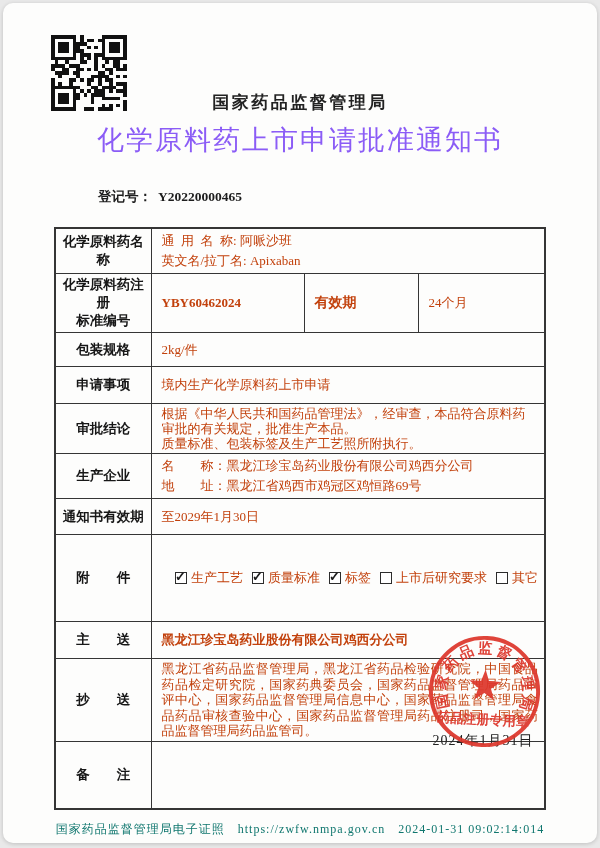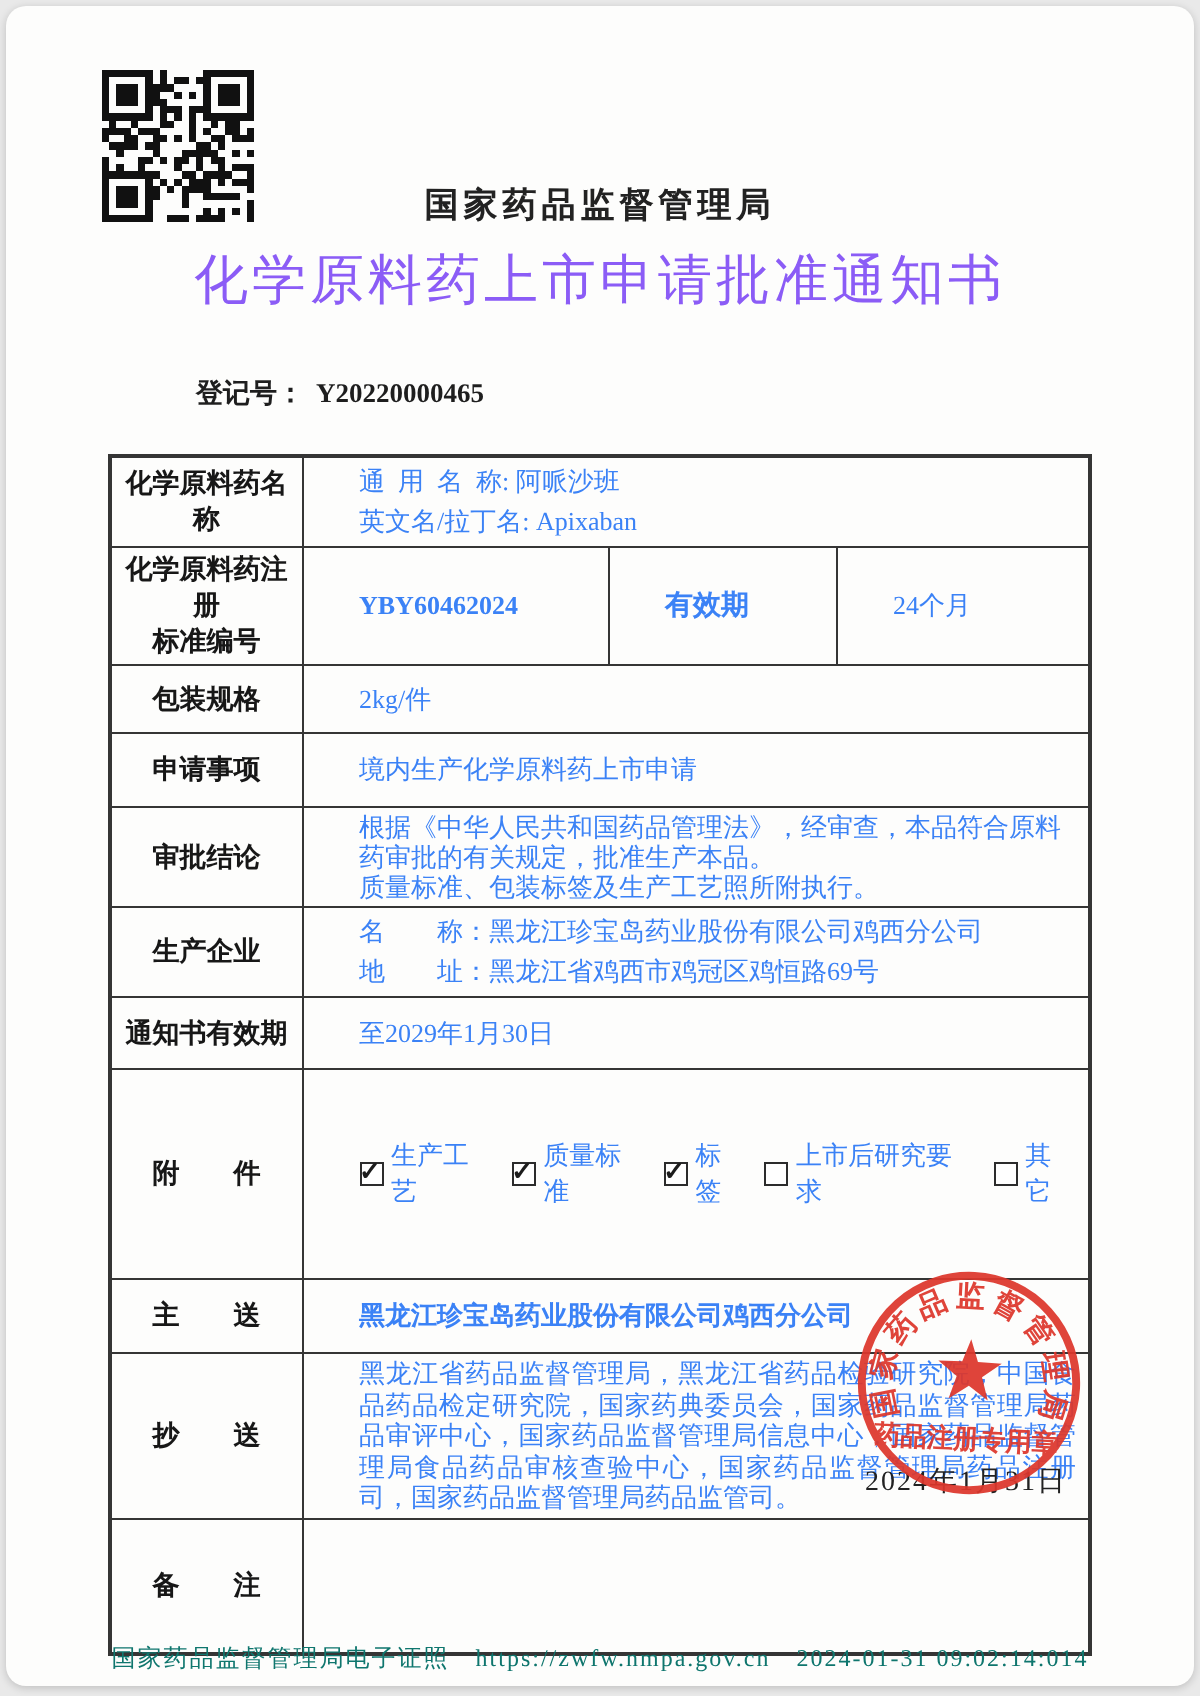--- a/index.html
+++ b/index.html
@@ -45,26 +45,26 @@
     border:1px solid #353535;
     padding:2px 6px;
     vertical-align:middle;
     white-space:pre-wrap;
   }
   table.form{border:2px solid #353535;}
   table.form th{
     font-weight:700;text-align:center;font-size:13.5px;padding:2px 3px;
     line-height:18px;color:#171717;
   }
-  table.form td{padding-left:28px;color:#3b82f6;}
+  table.form td{padding-left:10px;color:#c2410c;}
   .two-line{line-height:20px;}
   .tight{line-height:15px;}
   .cc-text{line-height:15.5px;text-align:justify;}
   .validity-cell{text-align:left;font-weight:700;font-size:14px;}
-  .att-items{display:flex;align-items:center;gap:9px;flex-wrap:nowrap;}
+  .att-items{display:flex;align-items:center;gap:9px;flex-wrap:nowrap;justify-content:flex-end;}
   .att-item{display:inline-flex;align-items:center;gap:4px;}
   .att-box{
     width:10px;height:10px;border:1.5px solid #2c2c2c;display:inline-block;
     position:relative;flex:none;background:#fff;
   }
   .att-box.checked::after{
     content:"✓";position:absolute;left:-1px;top:-4px;font-size:13px;
     font-weight:700;color:#1c1c1c;
   }
   .seal{

